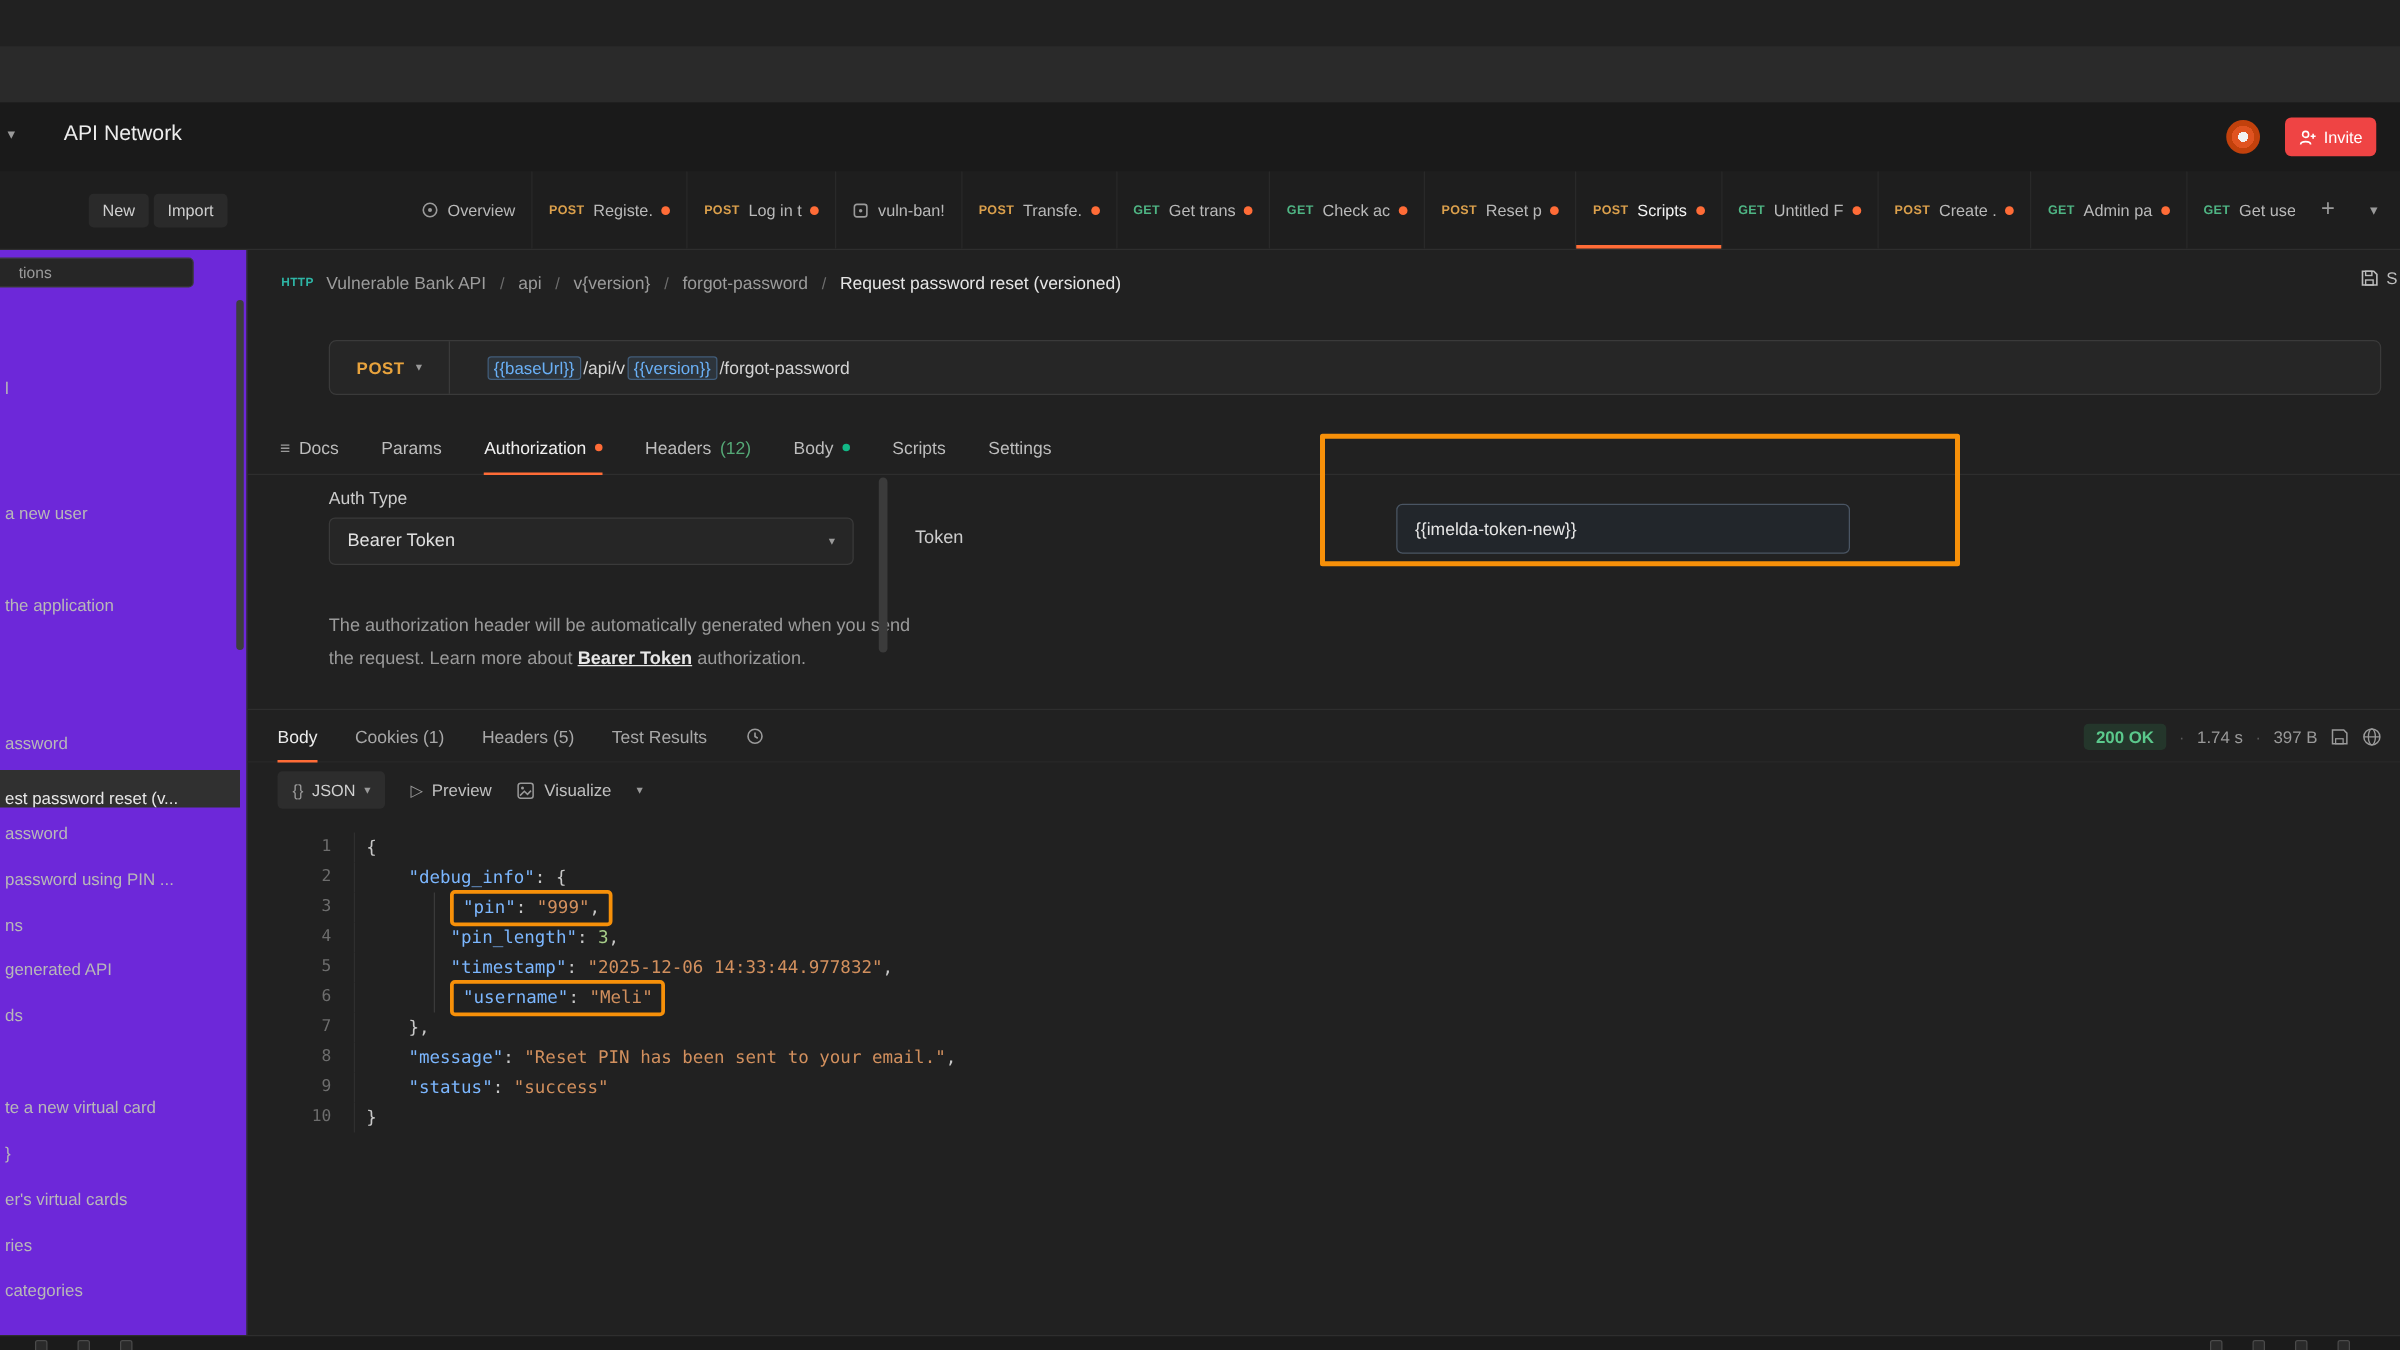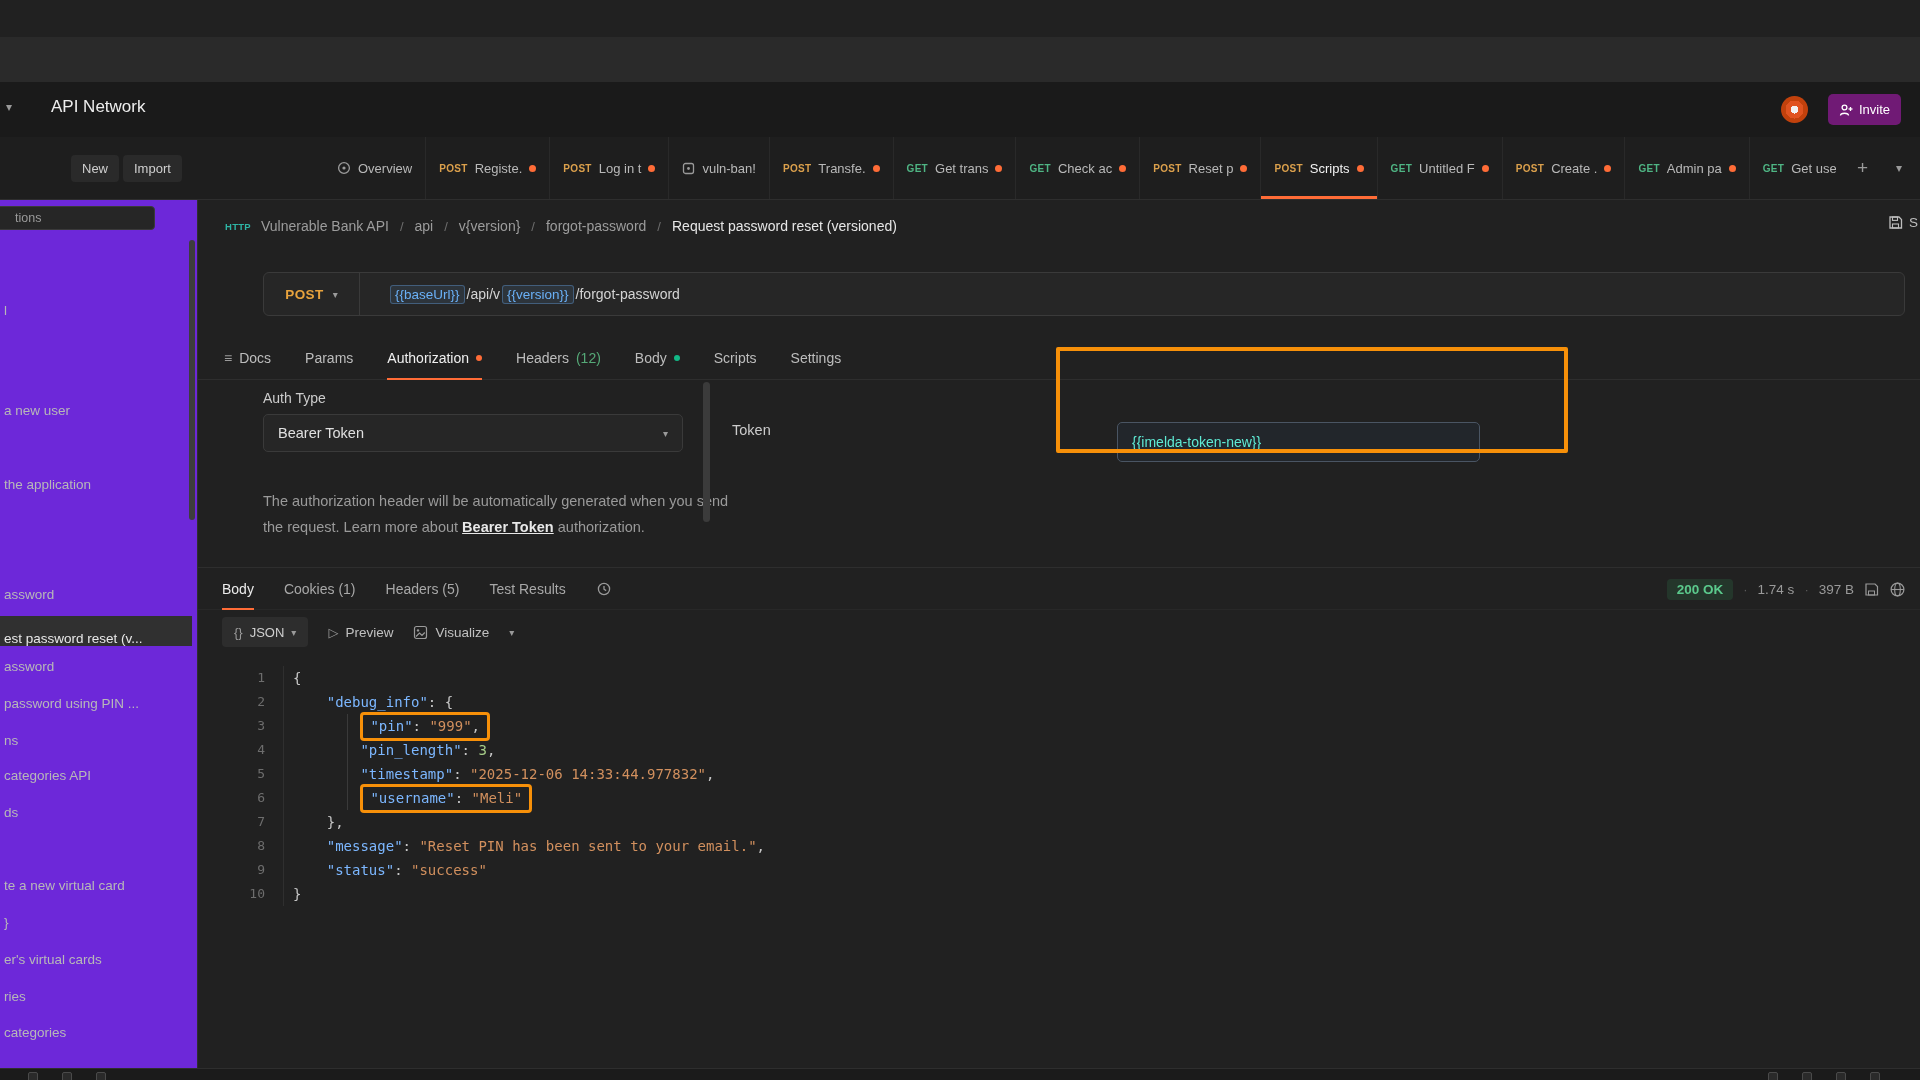--- a/index.html
+++ b/index.html
@@ -19,21 +19,21 @@
   .searchbox { position:absolute; left:800px; top:11px; width:308px; height:33px;
     background:#262626; border:1px solid #3a3a3a; border-radius:5px;
     display:flex; align-items:center; padding:0 10px; gap:9px; }
   .searchbox .ph { color:#8a8a8a; font-size:13.5px; flex:1; }
   .kbd-ctrl { color:#8a8a8a; font-size:12px; }
   .kbd-key { color:#bdbdbd; font-size:11.5px; border:1px solid #4a4a4a; background:#2f2f2f;
     border-radius:3px; padding:1px 6px; }
   .avatar { position:absolute; left:1781px; top:14px; width:27px; height:27px; border-radius:50%;
     background:radial-gradient(circle at 50% 50%, #f2f2f2 0 4px, #e05320 4px 9px, #c2410c 9px); }
   .invite-btn { position:absolute; left:1828px; top:12px; height:31px; padding:0 11px;
-    background:#701a75; border-radius:5px; display:flex; align-items:center; gap:6px;
+    background:#ef4444; border-radius:5px; display:flex; align-items:center; gap:6px;
     color:#ffffff; font-size:13px; }
 
   
   .tabbar { left:0; top:137px; width:1920px; height:63px; background:#1e1e1e;
     border-bottom:1px solid #2e2e2e; }
   .btn-chip { position:absolute; top:18px; height:27px; padding:0 11px; background:#2a2a2a;
     border-radius:4px; color:#cfcfcf; font-size:13px; display:flex; align-items:center; }
   .tabs-row { position:absolute; left:324px; right:84px; top:0; bottom:0; display:flex; overflow:hidden; }
   .tab { height:100%; display:flex; align-items:center; padding:0 13px; gap:7px;
     border-right:1px solid #292929; position:relative; white-space:nowrap; }
@@ -96,23 +96,23 @@
   .auth { position:absolute; left:0; top:180px; right:0; height:187px; }
   .auth-type-label { position:absolute; left:65px; top:10px; font-size:14px; color:#cccccc; }
   .auth-dd { position:absolute; left:65px; top:34px; width:420px; height:38px; background:#262626;
     border:1px solid #3a3a3a; border-radius:5px; display:flex; align-items:center; padding:0 14px; }
   .auth-dd-val { color:#e0e0e0; font-size:14.5px; flex:1; }
   .auth-desc { position:absolute; left:65px; top:108px; width:478px; font-size:14.5px;
     color:#9a9a9a; line-height:26px; }
   .auth-link { color:#e8e8e8; text-decoration:underline; font-weight:600; }
   .auth-scroll { position:absolute; left:505px; top:2px; width:7px; height:140px; background:#3b3b3b; border-radius:4px; }
   .token-label { position:absolute; left:534px; top:42px; font-size:14.5px; color:#cccccc; }
-  .token-input { position:absolute; left:919px; top:42px; width:363px; height:40px; background:#22262b;
+  .token-input { position:absolute; left:919px; top:23px; width:363px; height:40px; background:#22262b;
     border:1px solid #4a5563; border-radius:5px; display:flex; align-items:center; padding-left:14px;
-    color:#5eead4; font-size:14px; }
+    color:#e5e5e5; font-size:14px; }
   .token-annot { position:absolute; left:858px; top:147px; width:512px; height:106px;
     border:4px solid #f79009; border-radius:2px; z-index:5; pointer-events:none; }
 
   
   .response { position:absolute; left:0; top:367px; right:0; bottom:0; border-top:1px solid #2e2e2e; }
   .resp-tabs { position:absolute; left:0; top:0; right:0; height:42px; display:flex; align-items:center;
     padding-left:24px; gap:30px; border-bottom:1px solid #282828; }
   .resp-tab { height:100%; display:flex; align-items:center; position:relative;
     color:#a8a8a8; font-size:14px; gap:6px; }
   .resp-tab.active { color:#ececec; }
@@ -287,21 +287,21 @@
     <div class="sb-item" style="top:451px;">
         <span>assword</span>
       </div>
     <div class="sb-item" style="top:488px;">
         <span>password using PIN ...</span>
       </div>
     <div class="sb-item" style="top:525px;">
         <span>ns</span>
       </div>
     <div class="sb-item" style="top:560px;">
-        <span>categories API</span>
+        <span>generated API</span>
       </div>
     <div class="sb-item" style="top:597px;">
         <span>ds</span>
       </div>
     <div class="sb-item" style="top:670px;">
         <span>te a new virtual card</span>
       </div>
     <div class="sb-item" style="top:707px;">
         <span>}</span>
       </div>

